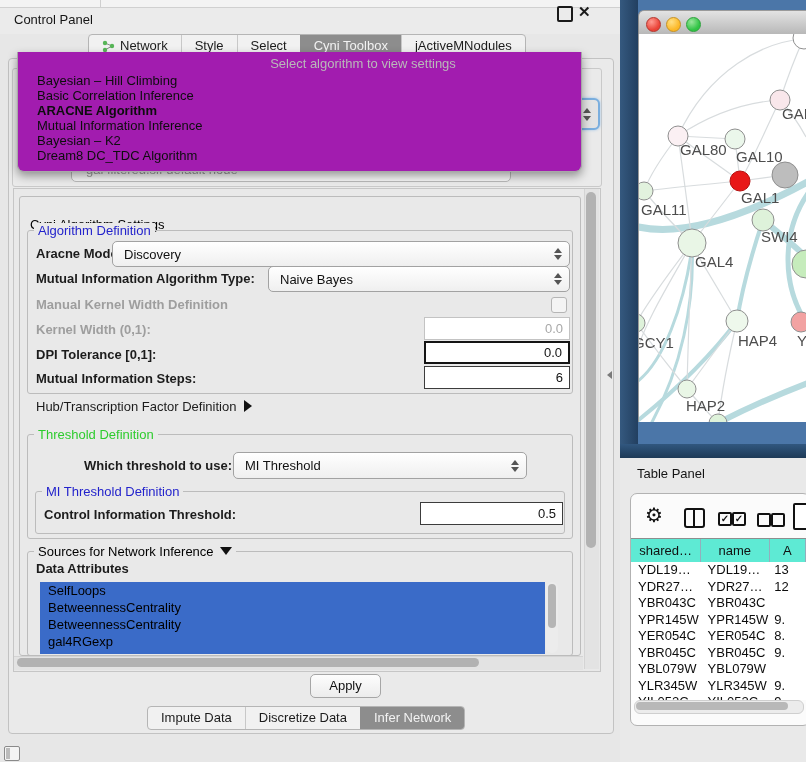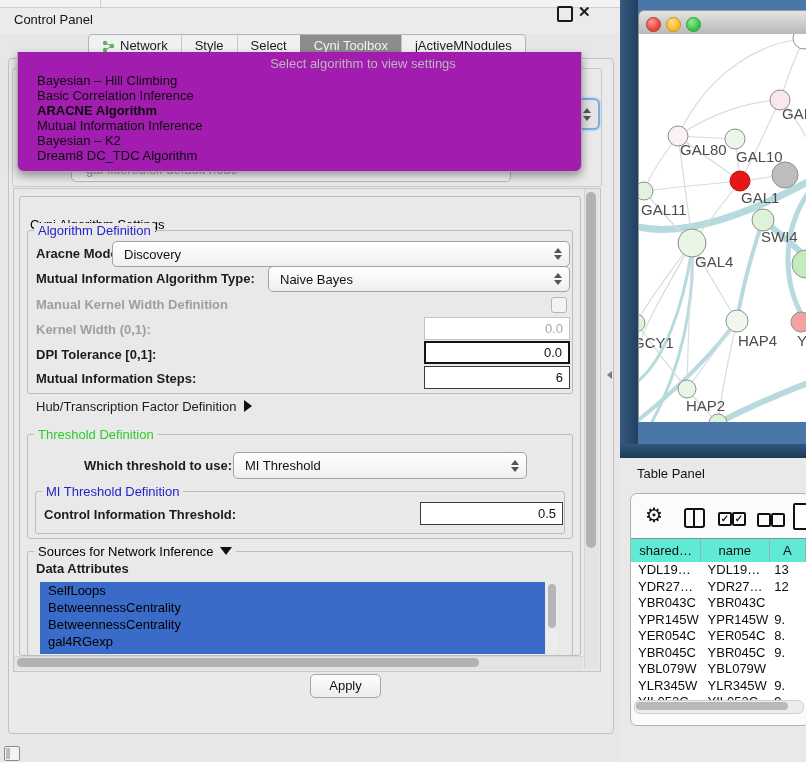--- a/index.html
+++ b/index.html
@@ -256,20 +256,31 @@
   <div class="abs" id="attr-scrollbar"></div>
   <div class="abs" id="attr-thumb"></div>
 
   <div class="abs" id="v-scroll-track"></div>
   <div class="abs" id="v-scroll-thumb"></div>
   <div class="abs" id="h-scroll-track"></div>
   <div class="abs" id="h-scroll-thumb"></div>
 
   <div class="abs" id="apply-btn">Apply</div>
 
+  <div class="abs tabbar" id="bottom-tabs">
+    <div class="tab">
+        <span>Impute Data</span>
+      </div>
+    <div class="tab">
+        <span>Discretize Data</span>
+      </div>
+    <div class="tab sel">
+        <span>Infer Network</span>
+      </div>
+  </div>
 
   <div class="abs" id="mini-panel-icon">
       <div></div>
     </div>
   <div class="abs" id="splitter-handle"></div>
 
   <div class="abs" id="desktop"></div>
   <div class="abs" id="desktop-left-strip"></div>
   <div class="abs" id="desktop-bottom-strip"></div>
 

